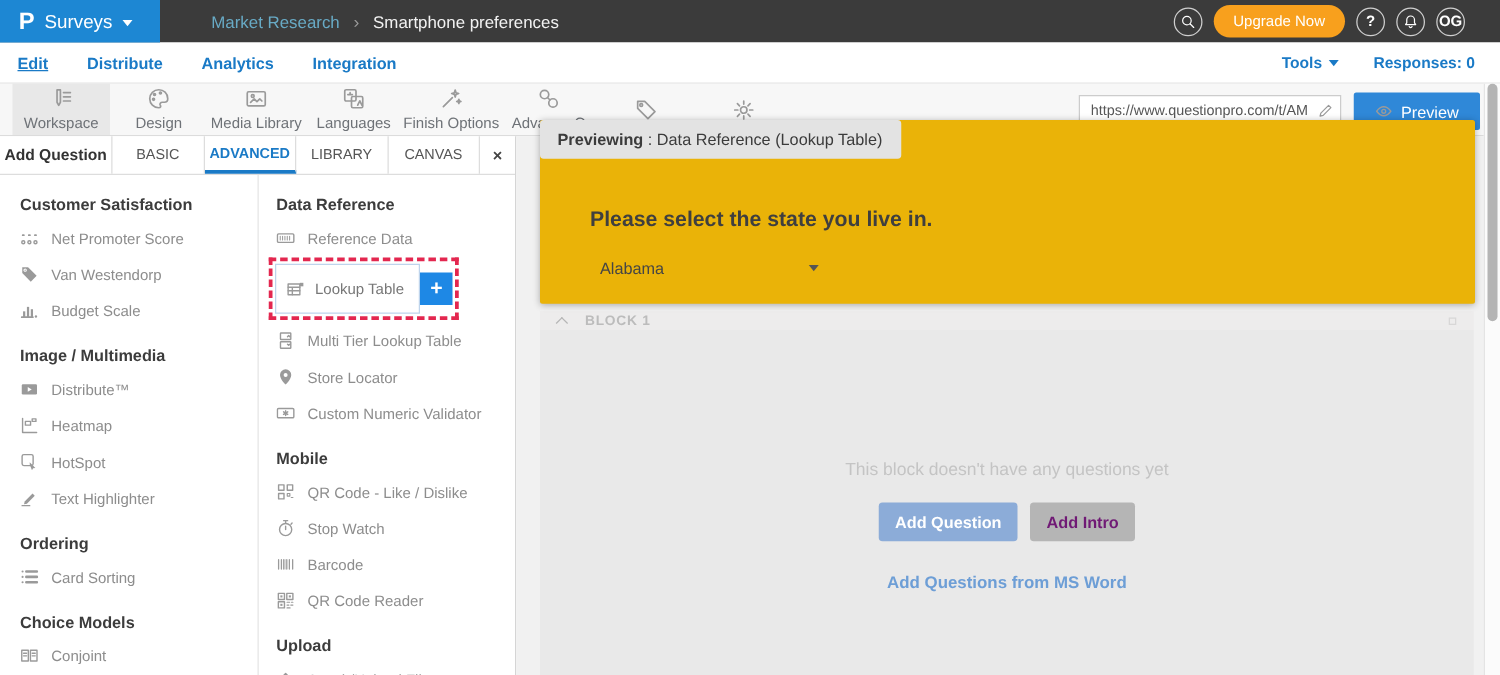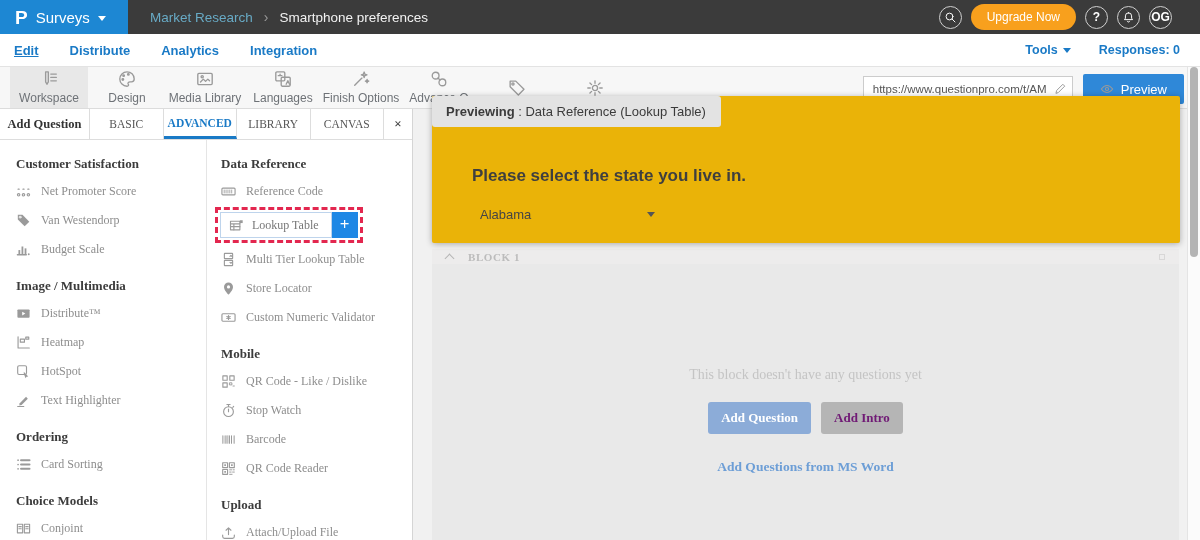--- a/index.html
+++ b/index.html
@@ -7,21 +7,21 @@
   body {
     width:1200px; height:540px; overflow:hidden; position:relative;
     font-family:"Liberation Sans", sans-serif; background:#fff;
   }
   
   .topbar { height:34px; background:#3b3b3b; display:flex; align-items:stretch; color:#fff; }
   .logo { width:128px; background:#1d87d3; display:flex; align-items:center; gap:8px; padding-left:15px; cursor:pointer; }
   .logo-p { font-weight:bold; font-size:19px; line-height:1; }
   .logo-name { font-size:15px; }
   .tri-down { width:0; height:0; border-left:4px solid transparent; border-right:4px solid transparent; border-top:5px solid #fff; margin-top:2px; }
-  .crumb { display:flex; align-items:center; gap:11px; padding-left:22px; font-size:13.5px; }
+  .crumb { display:flex; align-items:center; gap:11px; padding-left:22px; font-size:13.5px;margin-left:19px; }
   .crumb-parent { color:#68aac5; cursor:pointer; }
   .crumb-sep { color:#9a9a9a; font-size:14px; }
   .crumb-cur { color:#f2f2f2; }
   .top-actions { margin-left:auto; display:flex; align-items:center; gap:9px; padding-right:28px; }
   .circle { width:23px; height:23px; border:1.5px solid #cfcfcf; border-radius:50%; display:flex; align-items:center; justify-content:center; color:#fff; font-size:12px; font-weight:bold; cursor:pointer; flex:none; }
   .upgrade { background:#f8a01d; color:#fff; border:none; border-radius:13px; font-weight:normal; font-size:12px; padding:6px 16px; cursor:pointer; font-family:inherit; }
   
   .menubar { height:33px; display:flex; align-items:center; border-bottom:1px solid #e3e3e3; padding:0 14px; background:#fff; }
   .mitem { color:#1a7ac6; font-size:13px; font-weight:bold; margin-right:31px; cursor:pointer; }
   .mitem.active { text-decoration:underline; }
@@ -32,35 +32,35 @@
   .toolbar { height:42px; background:#f7f7f7; border-bottom:1px solid #dcdcdc; display:flex; align-items:stretch; padding-left:10px; position:relative; }
   .tb-item { width:78px; display:flex; flex-direction:column; align-items:center; justify-content:center; gap:3px; color:#8b9099; cursor:pointer; }
   .tb-item.active { background:#e8e8e8; }
   .tb-label { font-size:12px; color:#6e7277; white-space:nowrap; }
   .tb-right { position:absolute; right:16px; top:7px; display:flex; gap:10px; align-items:center; }
   .url-box { position:relative; }
   .url-input { width:210px; height:27px; border:1px solid #ccc; background:#fff; font-size:11.5px; color:#555; padding:0 26px 0 9px; font-family:inherit; }
   .url-pencil { position:absolute; right:6px; top:6px; color:#555; cursor:pointer; }
   .preview-btn { background:#2f88d8; color:#fff; border:none; height:30px; padding:0 17px; font-size:13px; display:flex; align-items:center; gap:7px; cursor:pointer; border-radius:2px; font-family:inherit; }
   
-  .main { display:flex; height:431px; position:relative;font-family:Liberation Serif, serif; }
+  .main { display:flex; height:431px; position:relative; }
   .left-panel { width:413px; border-right:1px solid #d5d5d5; display:flex; flex-direction:column; background:#fff; flex:none; }
   .tabrow { height:31px; display:flex; border-bottom:1px solid #ddd; flex:none; }
   .tab { display:flex; align-items:center; justify-content:center; font-size:11.5px; color:#555; border-right:1px solid #ddd; cursor:pointer; flex:1; }
   .tab-addq { flex:none; width:90px; font-size:12.5px; color:#333; font-weight:bold; }
   .tab.active { color:#1a7ac6; font-weight:bold; border-bottom:3px solid #1a7ac6; }
   .tab-close { flex:none; width:28px; border-right:none; color:#444; font-size:13px; font-weight:bold; }
   .panel-cols { flex:1; display:flex; overflow:hidden; }
   .pcol { width:50%; padding:2px 0 0 16px; }
   .pcol + .pcol { border-left:1px solid #e5e5e5; padding-left:14px; }
   .sec-h { font-size:13px; font-weight:bold; color:#3c3c3c; margin:14px 0 5px; }
   .pitem { display:flex; align-items:center; gap:10px; height:29px; color:#8d8d8d; font-size:12px; cursor:pointer; }
   .picon { color:#9a9a9a; display:flex; flex:none; }
   .dashed-wrap { display:inline-flex; align-items:center; border:3px dashed #e3274f; padding:2px; margin:1px 0 2px -6px; cursor:pointer; }
-  .lookup-btn { display:flex; align-items:center; gap:8px; background:#fff; border:1px solid #bed4ec; height:26px; padding:0 12px 0 8px; font-size:12px; color:#777;text-align:center; }
+  .lookup-btn { display:flex; align-items:center; gap:8px; background:#fff; border:1px solid #bed4ec; height:40px; padding:0 12px 0 8px; font-size:12px; color:#777;text-align:center; }
   .plus-btn { width:26px; height:26px; background:#1e88e5; color:#fff; display:flex; align-items:center; justify-content:center; font-size:17px; font-weight:bold; cursor:pointer; }
   
   .content { flex:1; background:#f1f1f1; position:relative; overflow:hidden; }
   .block-header { position:absolute; left:19px; right:21px; top:140px; height:15px; background:#edecec; display:flex; align-items:center; gap:15px; color:#bcbcbc; font-size:11px; font-weight:bold; letter-spacing:.6px; padding:0 14px; }
   .chev-up { width:7px; height:7px; border-left:1.7px solid #b5b5b5; border-top:1.7px solid #b5b5b5; transform:rotate(45deg); margin-top:3px; cursor:pointer; flex:none; }
   .block-action { margin-left:auto; width:6px; height:6px; border:1px solid #c9c9c9; opacity:.6; cursor:pointer; }
   .block-body { position:absolute; left:19px; right:21px; top:155px; bottom:-2px; background:#e9e9e9; text-align:center; }
   .empty-msg { padding-top:103px; color:#c4c4c4; font-size:14px; }
   .btn-row { margin-top:19px; display:flex; justify-content:center; gap:10px; }
   .blk-btn { border:none; color:#fff; font-weight:bold; font-size:13px; padding:8px 13px; border-radius:3px; cursor:pointer; font-family:inherit; }
@@ -342,21 +342,21 @@
             <span>Conjoint</span>
           </div>
         </div>
       <div class="pcol"><div class="sec-h">Data Reference</div><div class="pitem">
             <span class="picon">
               <svg viewBox="0 0 16 16" width="15" height="15" fill="none" stroke="currentColor" stroke-width="1.2" stroke-linecap="round" stroke-linejoin="round">
                 <rect x="1" y="4.4" width="14" height="7.2" rx="1"></rect>
                 <path d="M3.4 6.4v3.2M5.4 6.4v3.2M7.4 6.4v3.2M9.4 6.4v3.2M11.4 6.4v3.2" stroke-width=".9"></path>
               </svg>
             </span>
-            <span>Reference Code</span>
+            <span>Reference Data</span>
           </div><div class="dashed-wrap">
             <div class="lookup-btn">
               <span class="picon">
                 <svg viewBox="0 0 16 16" width="15" height="15" fill="none" stroke="currentColor" stroke-width="1.2" stroke-linecap="round" stroke-linejoin="round">
                   <rect x="1.6" y="3.4" width="10" height="9.2"></rect>
                   <path d="M1.6 6.2h10M5.2 6.2v6.4M1.6 9.2h10"></path>
                   <rect x="11.6" y="2.4" width="3" height="3" fill="currentColor" stroke="none"></rect>
                 </svg>
               </span>
               <span>Lookup Table</span>

